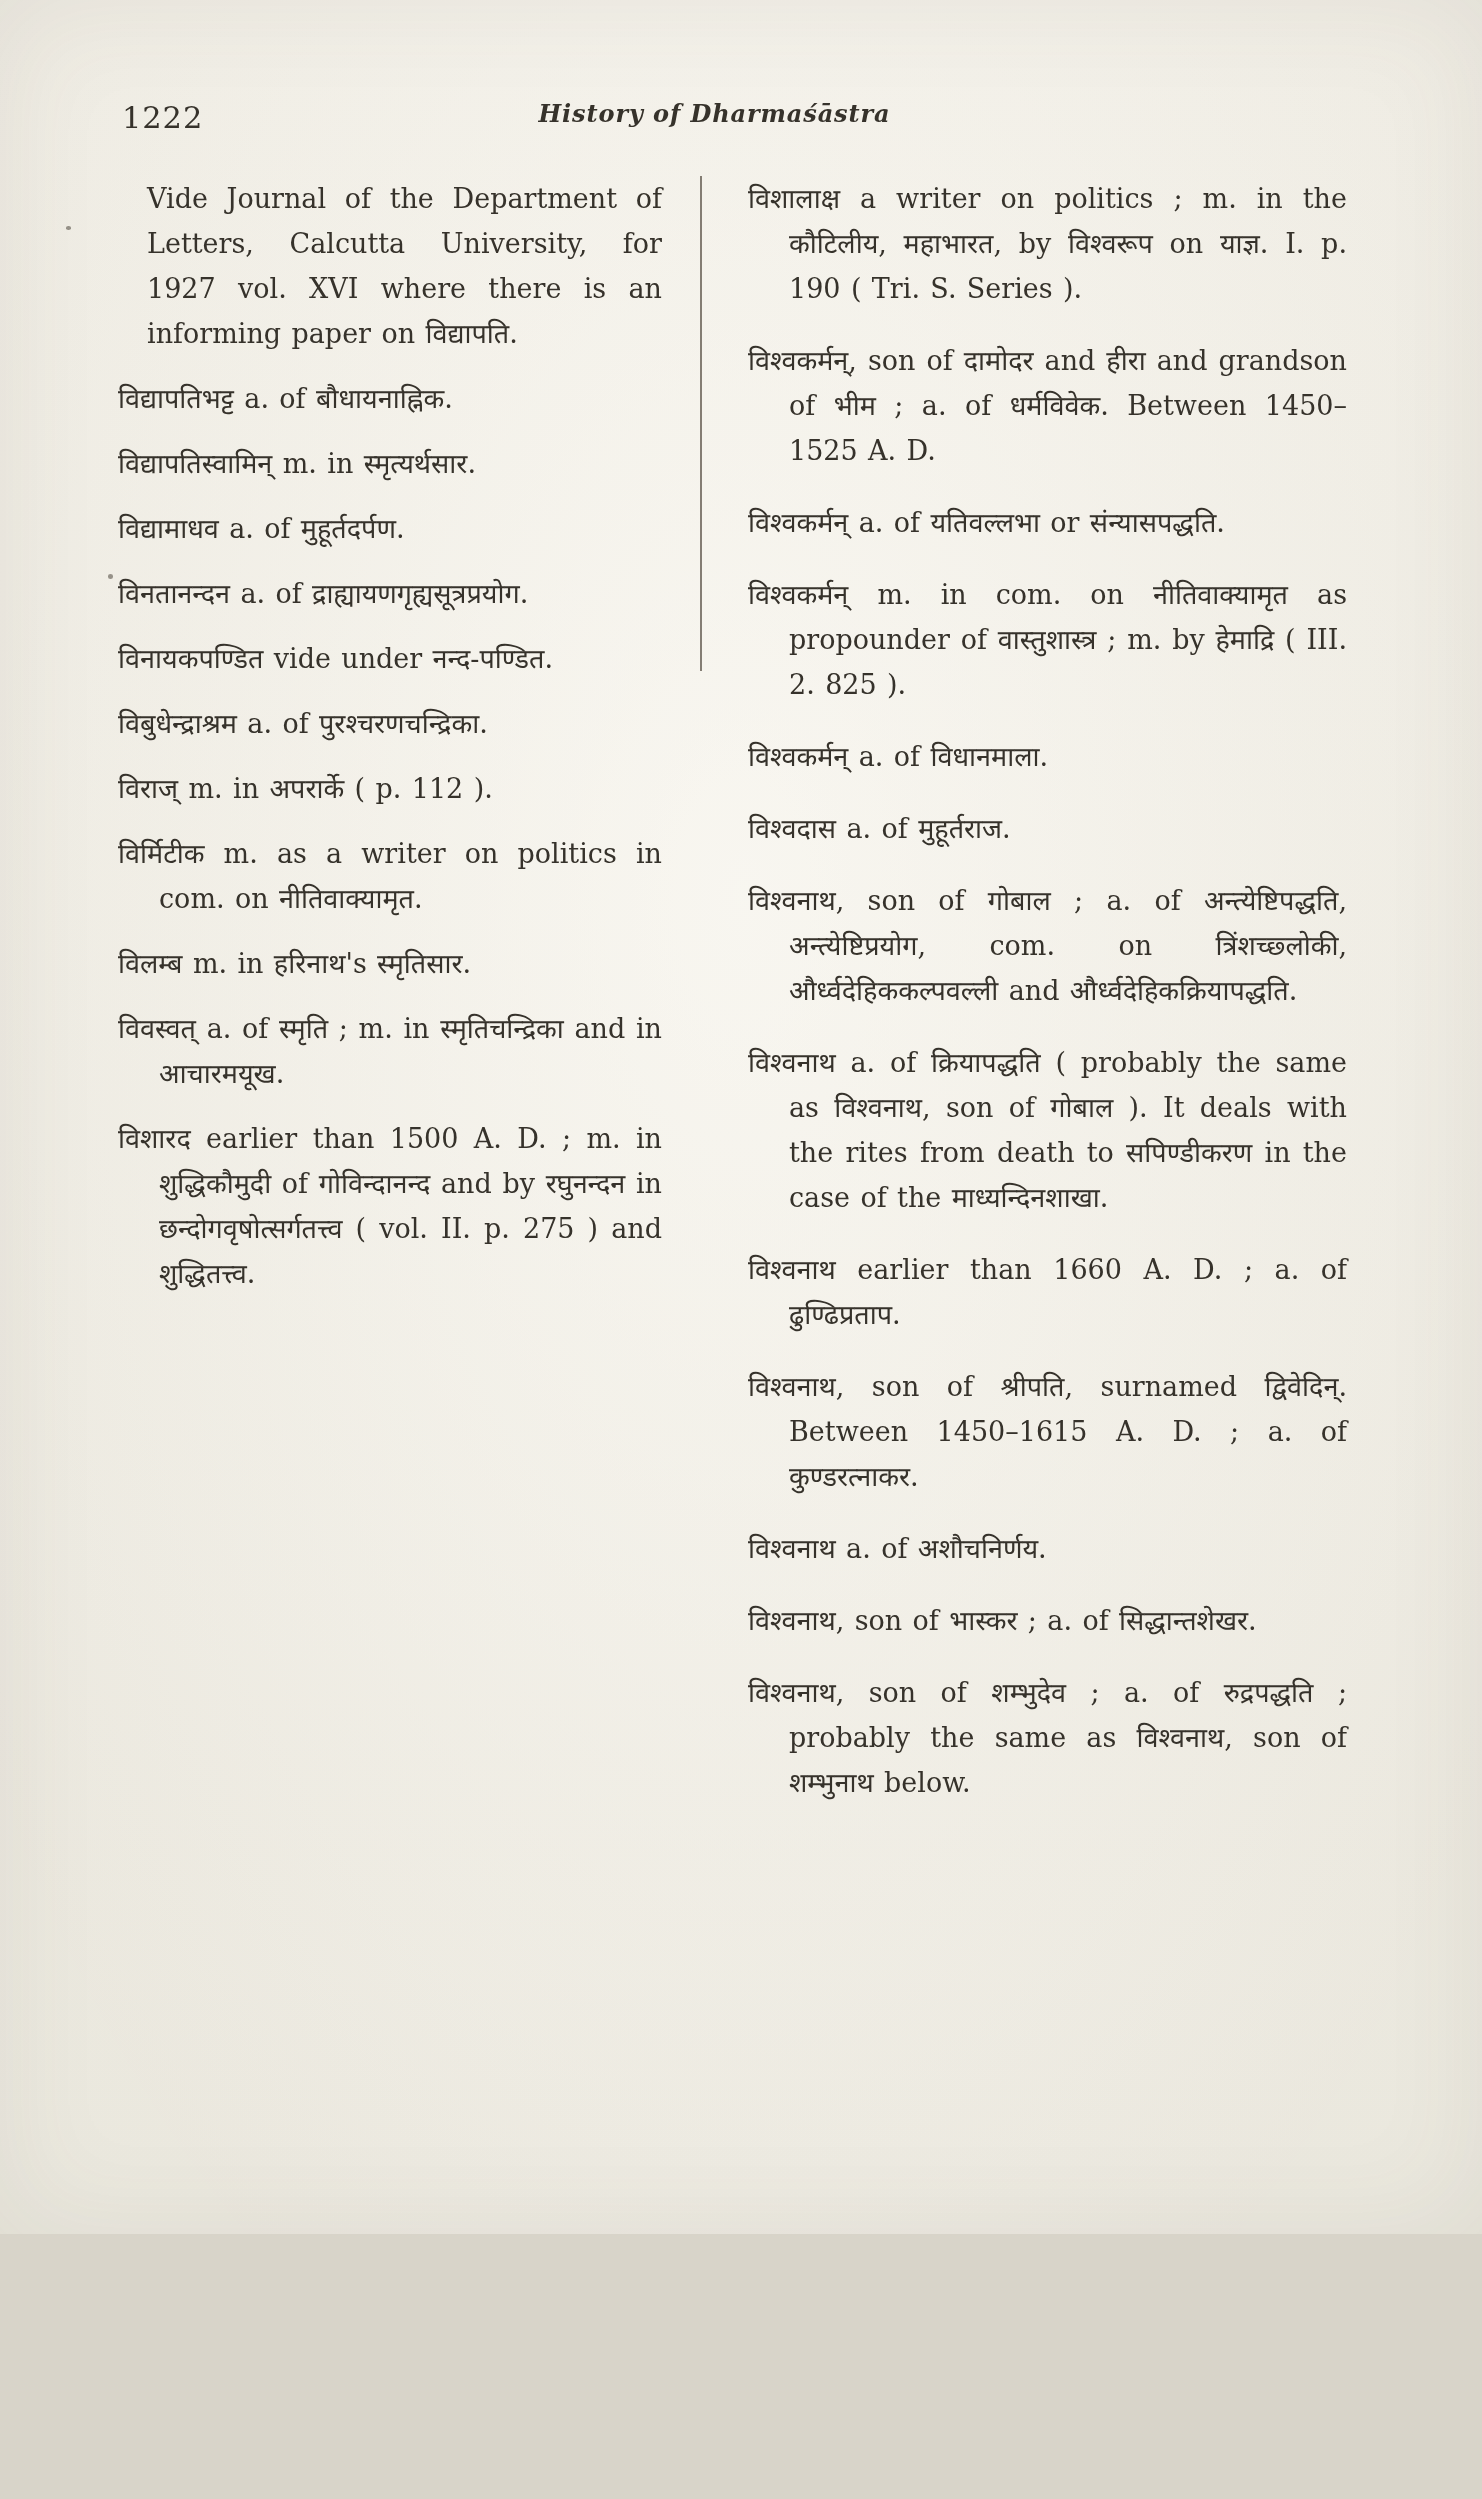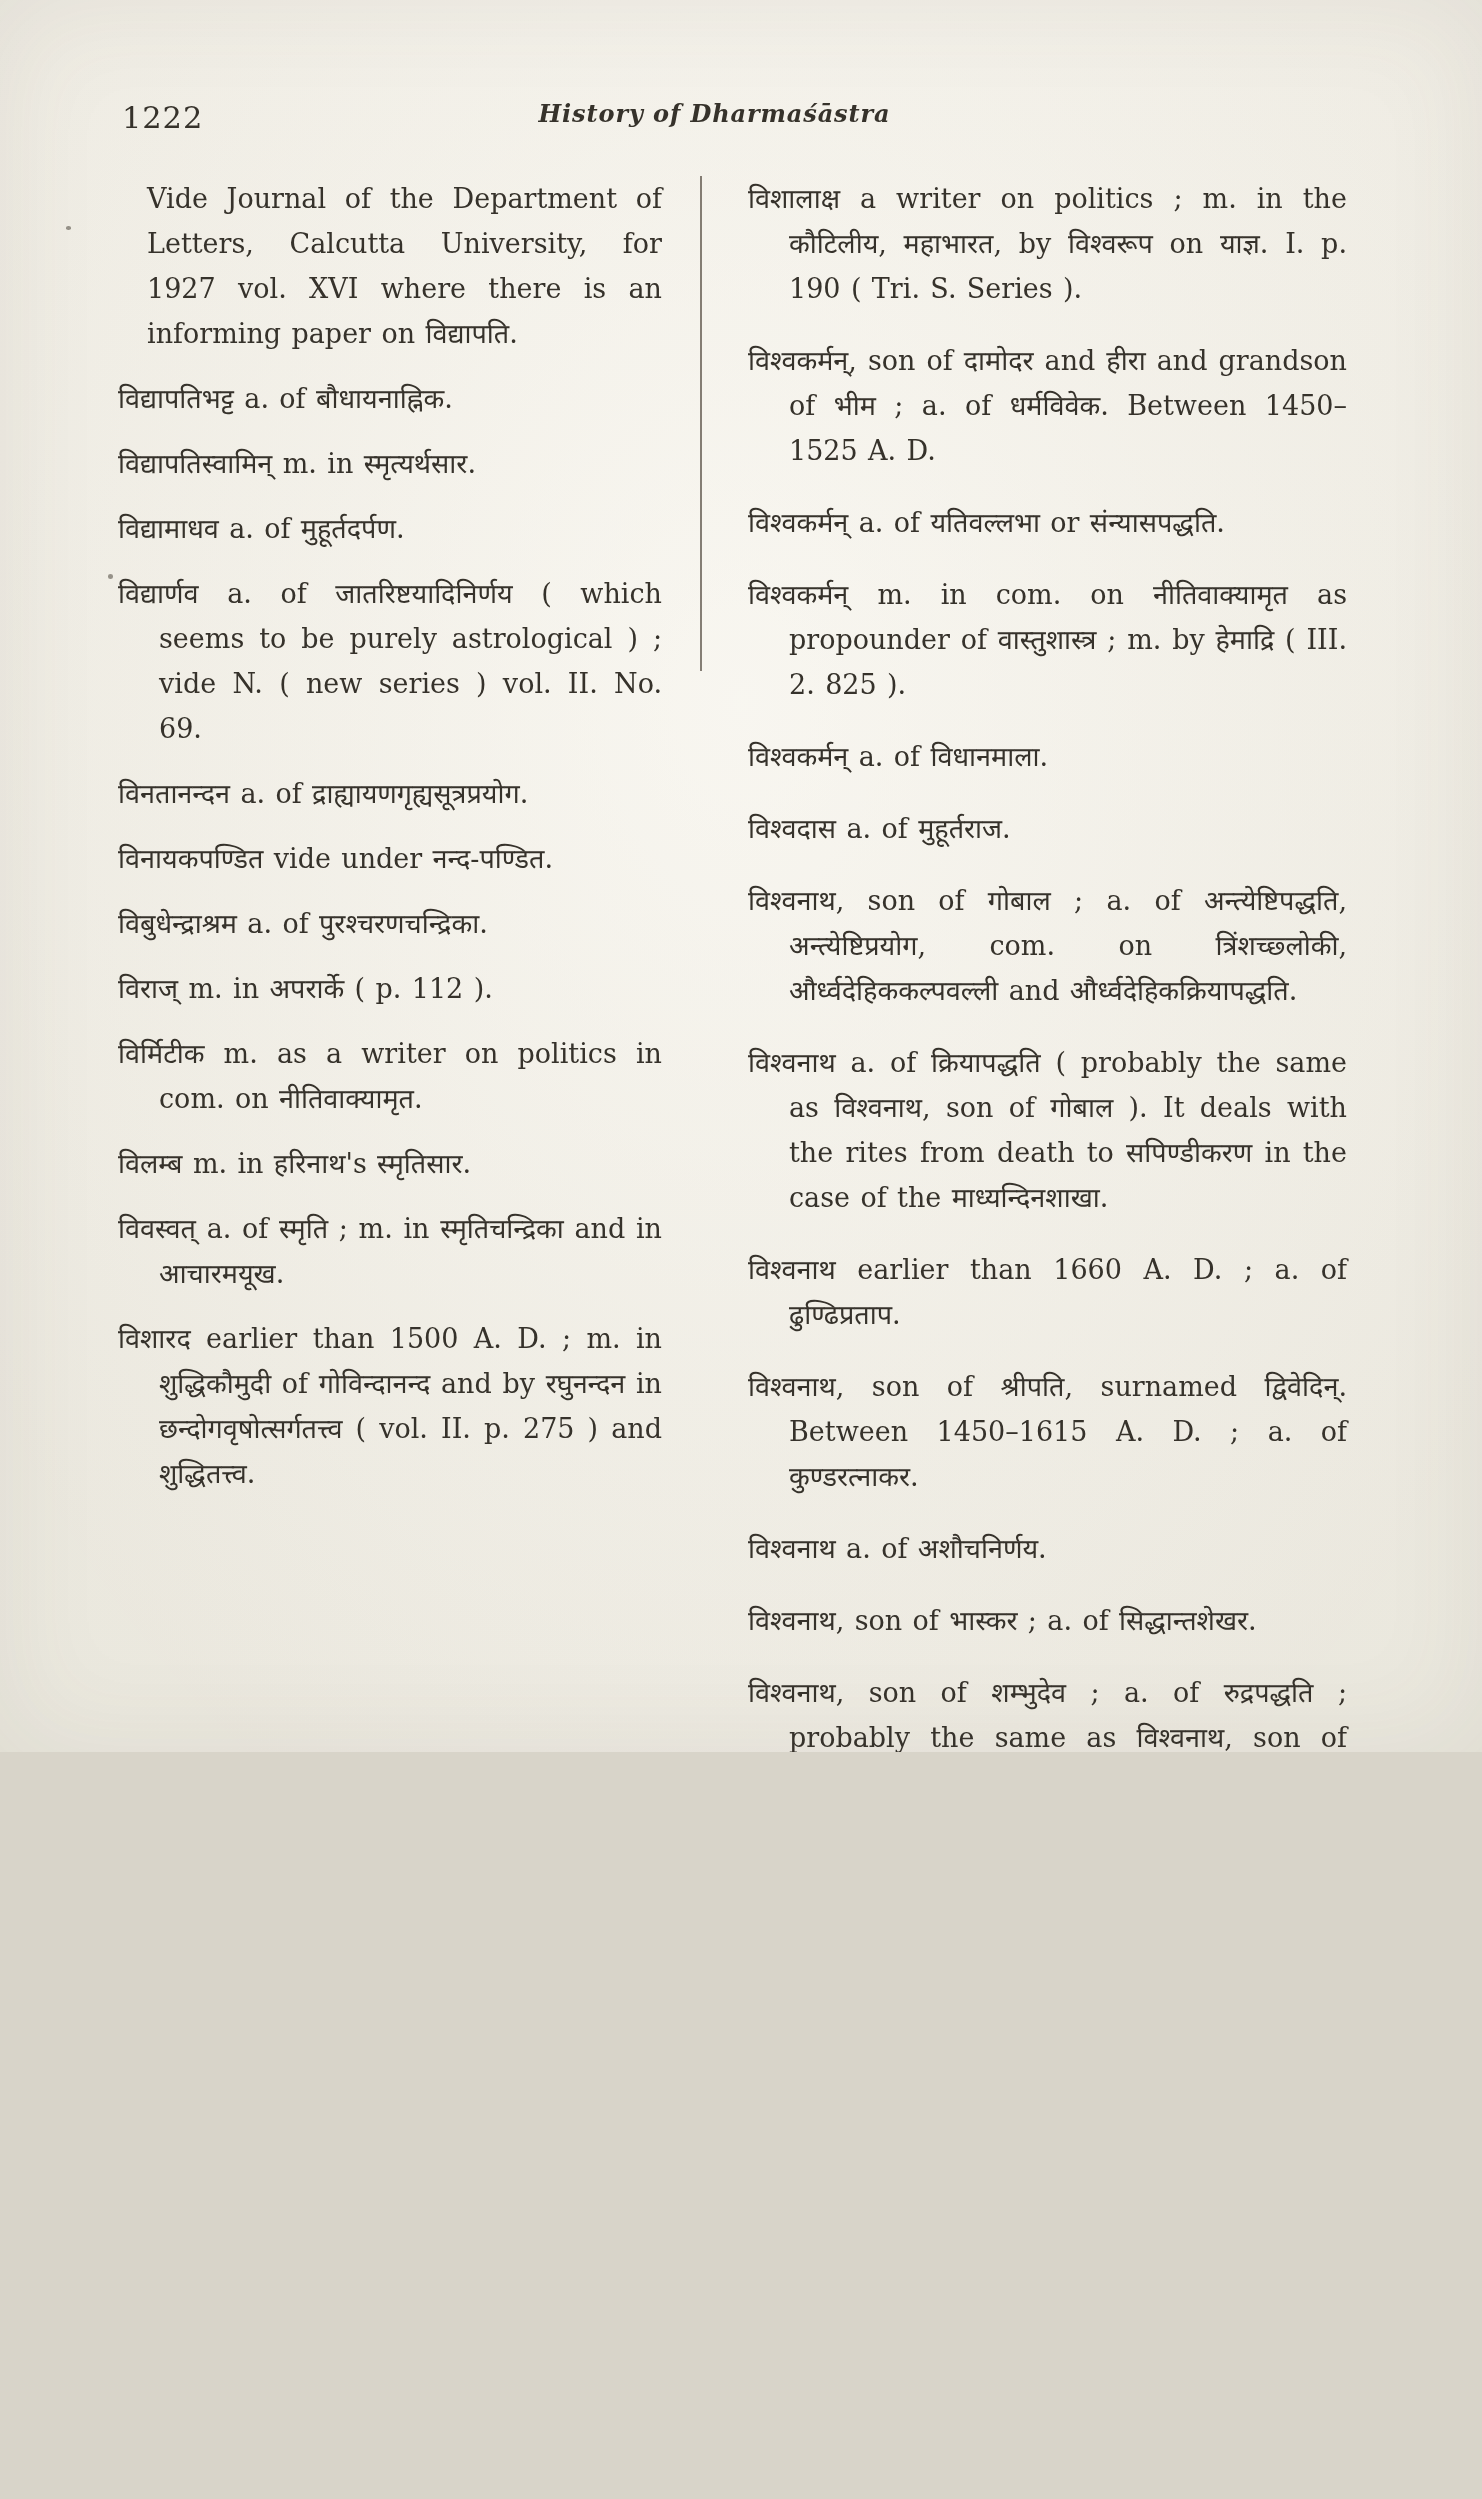--- a/index.html
+++ b/index.html
@@ -4,21 +4,21 @@
 <style>
   html, body {
     margin: 0;
     padding: 0;
     background: #d8d4c9;
     font-family: "DejaVu Serif", "Liberation Serif", serif;
   }
   .page {
     position: relative;
     width: 1483px;
-    height: 1752px;
+    height: 2234px;
     margin: 0 auto;
     background: #f5f2e9;
     background-image:
       radial-gradient(ellipse at 50% 40%, rgba(255,255,255,0.35), rgba(0,0,0,0.03) 85%),
       linear-gradient(#f6f3ea, #f2efe5);
     color: #36322b;
     overflow: hidden;
     box-shadow: inset 0 0 108px rgba(90,80,60,0.08);
   }
   .page-number {
@@ -97,21 +97,20 @@
   <div class="speck s3"></div>
   <div class="speck s4"></div>
 
   <div class="columns">
 
     <div class="column left">
       <p class="entry continuation">Vide Journal of the Department of Letters, Calcutta University, for 1927 vol. XVI where there is an informing paper on विद्यापति.</p>
       <p class="entry">विद्यापतिभट्ट a. of बौधायनाह्निक.</p>
       <p class="entry">विद्यापतिस्वामिन् m. in स्मृत्यर्थसार.</p>
       <p class="entry">विद्यामाधव a. of मुहूर्तदर्पण.</p>
-      <p class="entry">विद्यार्णव a. of जातरिष्टयादिनिर्णय ( which seems to be purely astrological ) ; vide N. ( new series ) vol. II. No. 69.</p>
       <p class="entry">विनतानन्दन a. of द्राह्यायणगृह्यसूत्रप्रयोग.</p>
       <p class="entry">विनायकपण्डित vide under नन्द-पण्डित.</p>
       <p class="entry">विबुधेन्द्राश्रम a. of पुरश्चरणचन्द्रिका.</p>
       <p class="entry">विराज् m. in अपरार्के ( p. 112 ).</p>
       <p class="entry">विर्मिटीक m. as a writer on politics in com. on नीतिवाक्यामृत.</p>
       <p class="entry">विलम्ब m. in हरिनाथ's स्मृतिसार.</p>
       <p class="entry">विवस्वत् a. of स्मृति ; m. in स्मृतिचन्द्रिका and in आचारमयूख.</p>
       <p class="entry">विशारद earlier than 1500 A. D. ; m. in शुद्धिकौमुदी of गोविन्दानन्द and by रघुनन्दन in छन्दोगवृषोत्सर्गतत्त्व ( vol. II. p. 275 ) and शुद्धितत्त्व.</p>
     </div>
 

